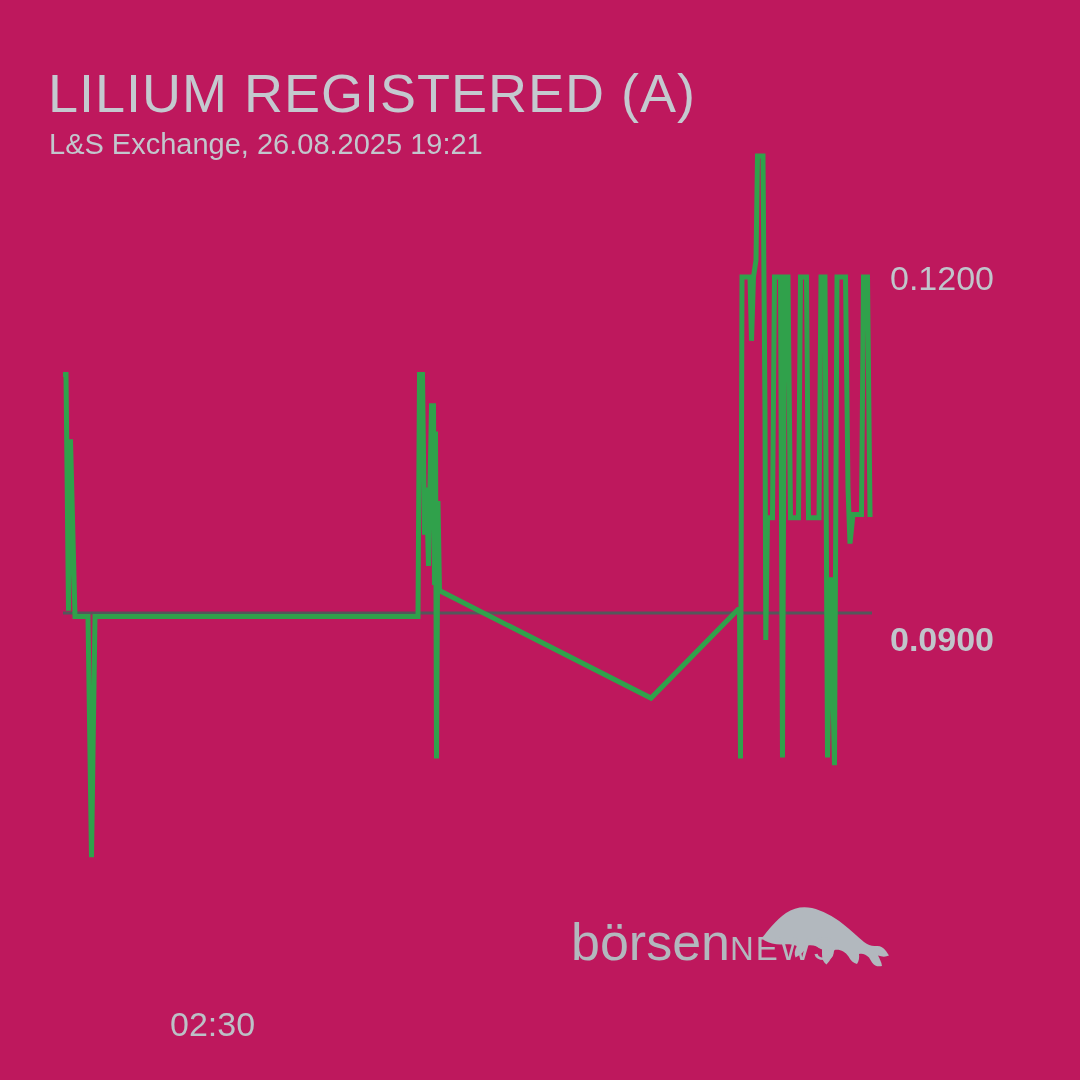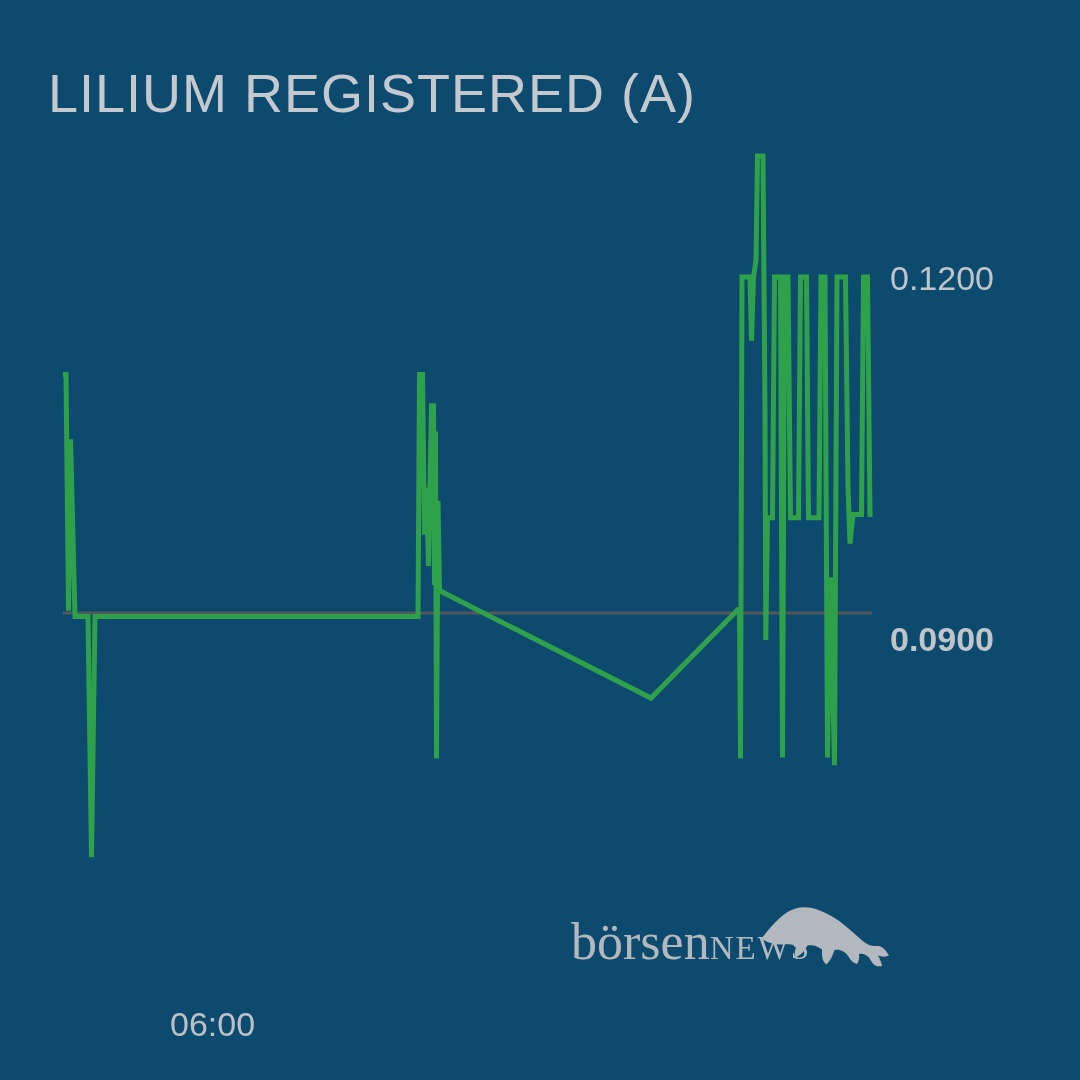--- a/index.html
+++ b/index.html
@@ -1,19 +1,19 @@
 <!DOCTYPE html>
 <html><head>
 <meta charset="utf-8">
 <style>
   html,body{margin:0;padding:0;background:#ffffff;}
   .stage{
     position:relative;
     width:1080px;height:1080px;
-    background:#0c4a6e;
+    background:#be185d;
     overflow:hidden;
     font-family:"Liberation Sans", sans-serif;
   }
   .chart-svg{position:absolute;left:0;top:0;}
   .title{
     position:absolute;left:48px;top:64px;
     font-size:54px;line-height:1.1;font-weight:400;
     letter-spacing:1px;color:#c4c9cf;white-space:nowrap;
   }
   .subtitle{
@@ -25,21 +25,21 @@
     font-size:34px;color:#c0c5cb;white-space:nowrap;
   }
   .ylabel.high{top:259px;}
   .ylabel.low{top:620px;font-weight:bold;}
   .xlabel{
     position:absolute;left:170px;top:1005px;
     font-size:34px;color:#bcc1c7;white-space:nowrap;
   }
   .logo{
     position:absolute;left:571px;top:912px;
-    font-family:Liberation Serif, serif;
+    font-family:Liberation Sans, sans-serif;
     color:#b2b8be;white-space:nowrap;
   }
   .logo .main{font-size:52px;}
   .logo .news{font-size:33px;letter-spacing:2px;}
 </style>
 </head>
 <body>
 
 <div class="stage">
 
@@ -68,24 +68,25 @@
              C 817 946, 812.5 944.5, 807.5 945.5
              C 805 950.5, 801 955, 795.5 957.5
              C 794 954, 794.5 950, 797 946
              C 793 944.5, 788 944, 783 944.5
              C 776.5 945, 770 943.5, 764.5 940.5
              Z" fill="#b2b8be"></path>
   </svg>
 
   <div class="title">LILIUM REGISTERED (A)</div>
 
+  <div class="subtitle">L&amp;S Exchange, 26.08.2025 19:21</div>
 
   <div class="ylabel high">0.1200</div>
 
   <div class="ylabel low">0.0900</div>
 
-  <div class="xlabel" style="left: 170px;">06:00</div>
+  <div class="xlabel" style="left: 170px;">02:30</div>
 
   <div class="logo">
     <span class="main">börsen</span><span class="news">NEWS</span>
   </div>
 
 </div>
 
 </body></html>

